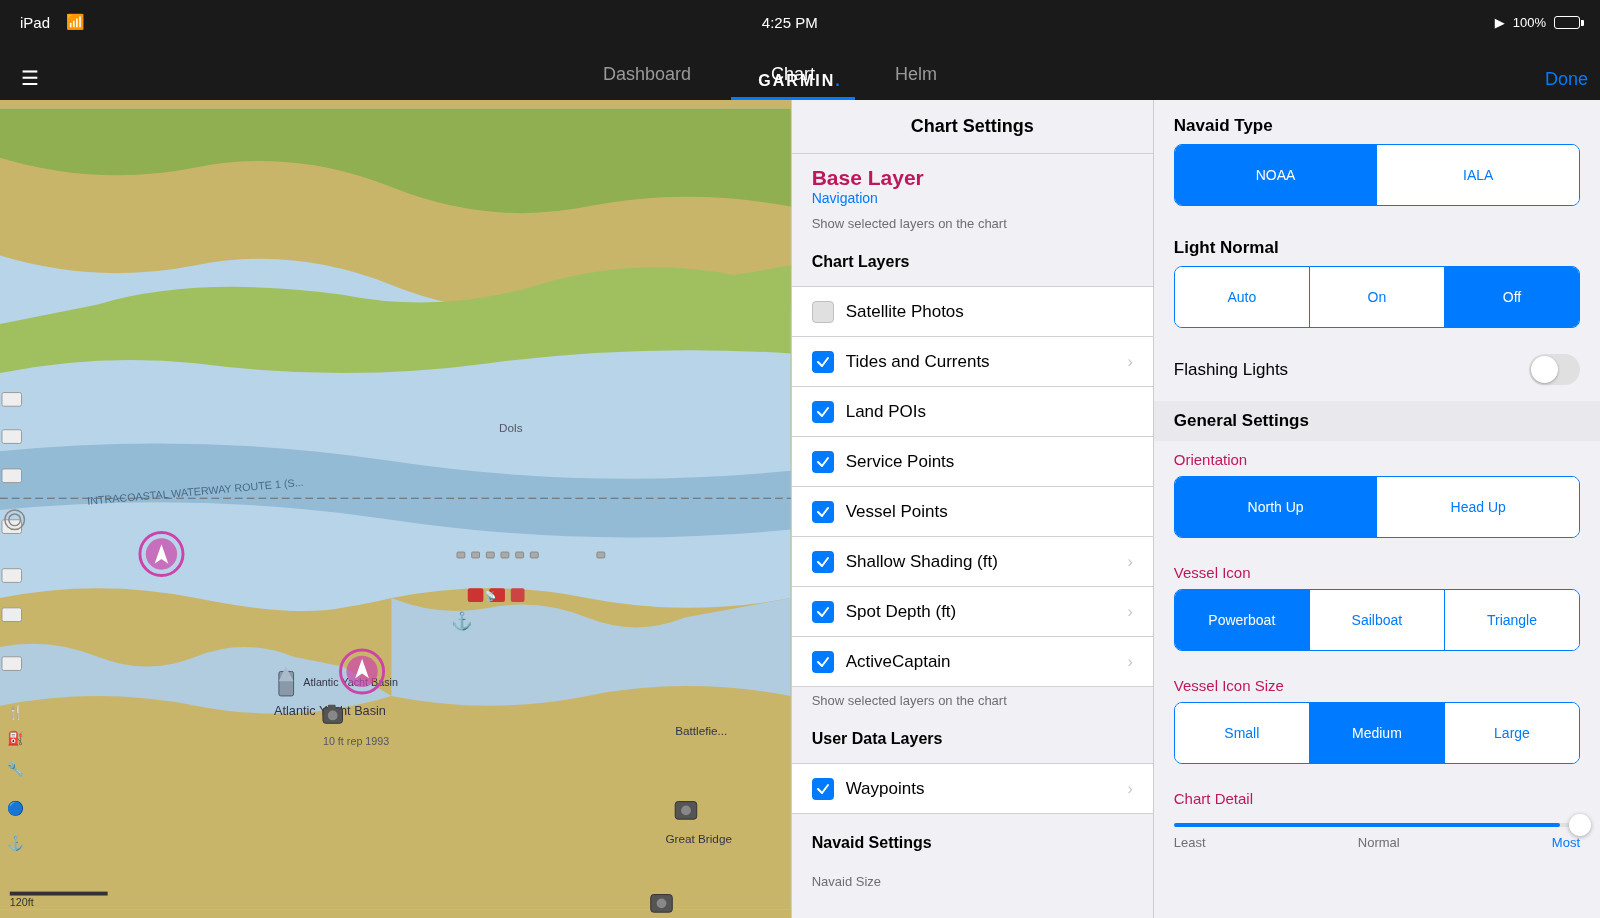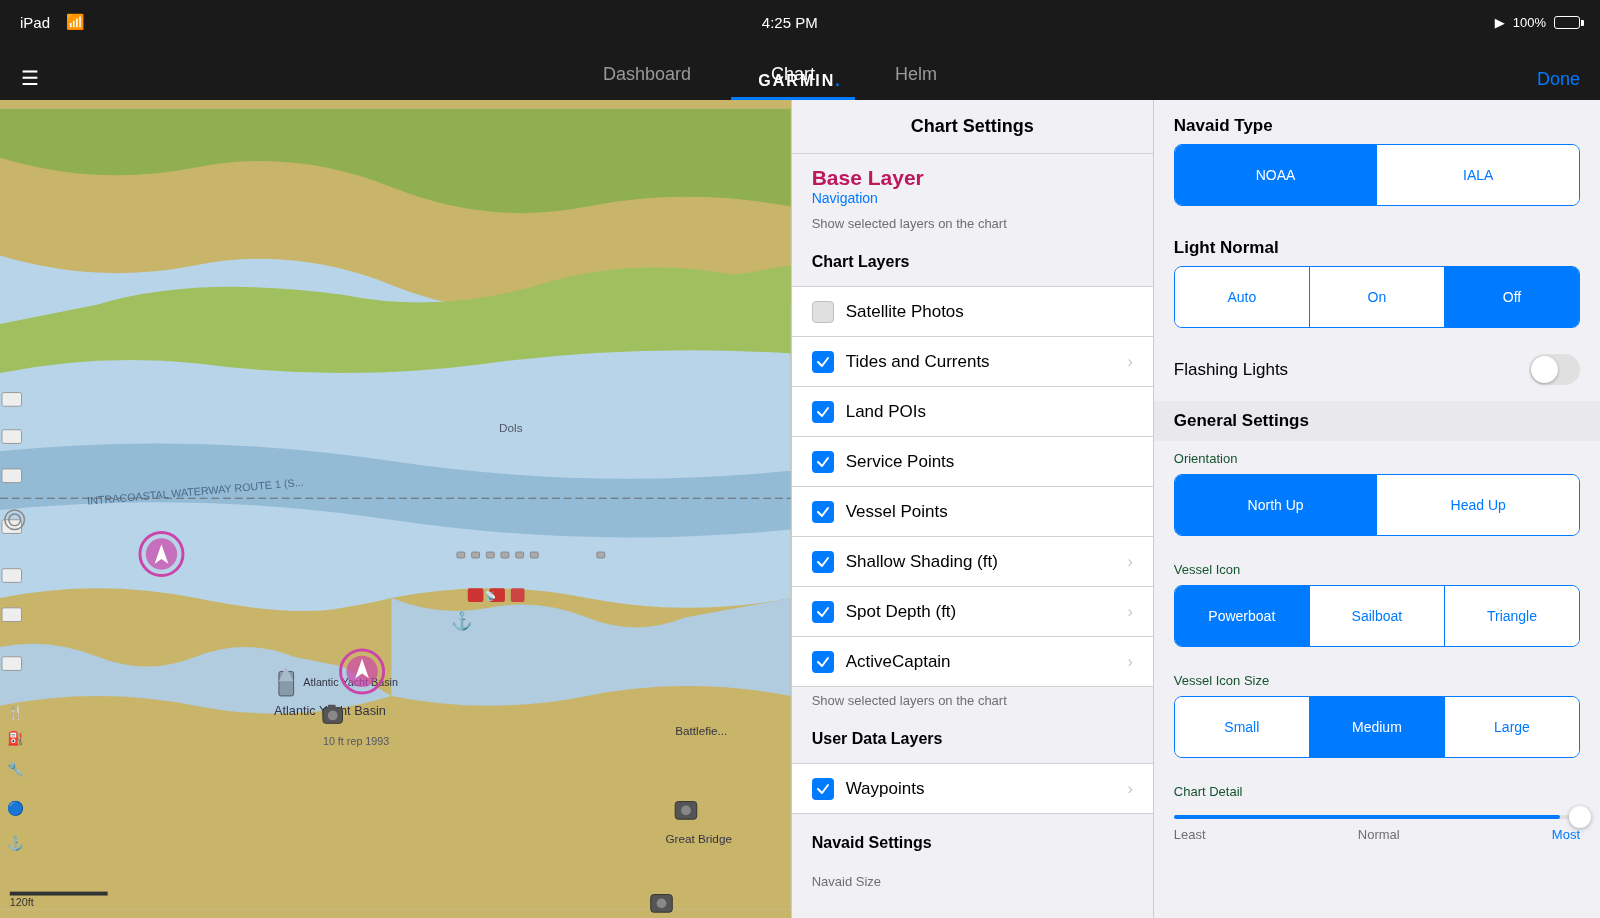--- a/index.html
+++ b/index.html
@@ -25,21 +25,21 @@
       position: relative;
     }
     .tab-bar-left { width: 60px; display: flex; align-items: center; justify-content: center; padding-bottom: 10px; }
     .hamburger { color: #fff; font-size: 20px; cursor: pointer; }
     .tabs { display: flex; flex: 1; justify-content: center; gap: 0; }
     .tab-item {
       padding: 10px 40px 12px; color: #999; font-size: 18px; cursor: pointer;
       border-bottom: 3px solid transparent; position: relative;
     }
     .tab-item.active { color: #fff; border-bottom: 3px solid #007aff; }
-    .tab-bar-right { width: 120px; display: flex; align-items: center; justify-content: flex-end; padding-bottom: 10px; padding-right: 20px; }
+    .tab-bar-right { width: 120px; display: flex; align-items: center; justify-content: flex-end; padding-bottom: 10px; padding-right: 12px; }
     .done-btn { color: #007aff; font-size: 18px; font-weight: 500; cursor: pointer; }
     .garmin-logo { position: absolute; left: 50%; transform: translateX(-50%); bottom: 10px; }
     .garmin-logo-text { color: #fff; font-size: 16px; font-weight: bold; letter-spacing: 2px; }
     .garmin-dot { color: #007aff; }
 
     
     .main-content { display: flex; width: 100%; height: calc(918px - 100px); }
 
     
     .map-area {
@@ -126,21 +126,21 @@
     }
 
     .general-settings-header {
       padding: 10px 20px; background: #f0f0f5;
       font-size: 17px; font-weight: 600; color: #000;
     }
 
     .right-row {
       padding: 10px 20px 0; background: #f0f0f5;
     }
-    .right-row-label { font-size: 13px; color: #14532d; margin-bottom: 8px; }
+    .right-row-label { font-size: 15px; color: #be185d; margin-bottom: 8px; }
 
     
     .slider-container { padding: 8px 20px 4px; }
     .slider-track {
       width: 100%; height: 4px; background: #e0e0e0; border-radius: 2px; position: relative;
     }
     .slider-fill { height: 100%; background: #007aff; border-radius: 2px; width: 95%; }
     .slider-thumb {
       width: 22px; height: 22px; border-radius: 50%; background: #fff;
       box-shadow: 0 1px 4px rgba(0,0,0,0.3); position: absolute;

